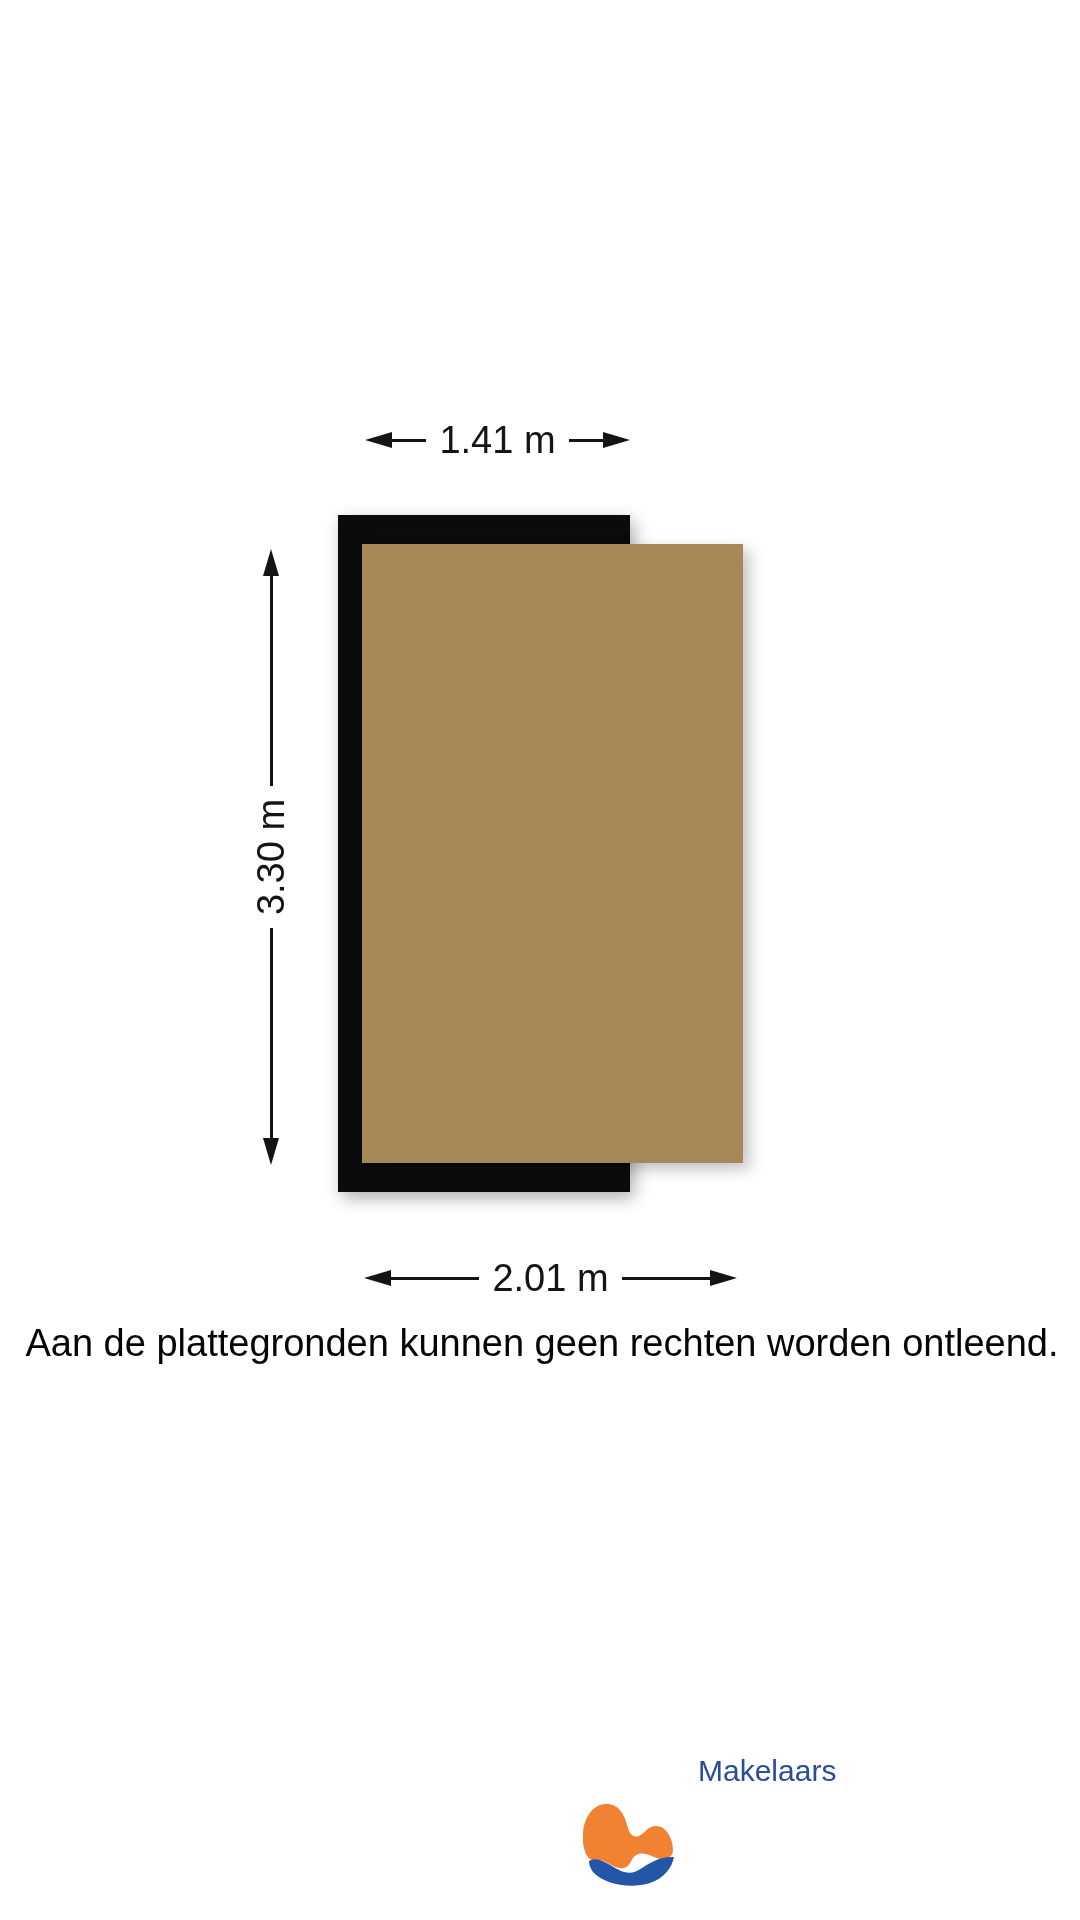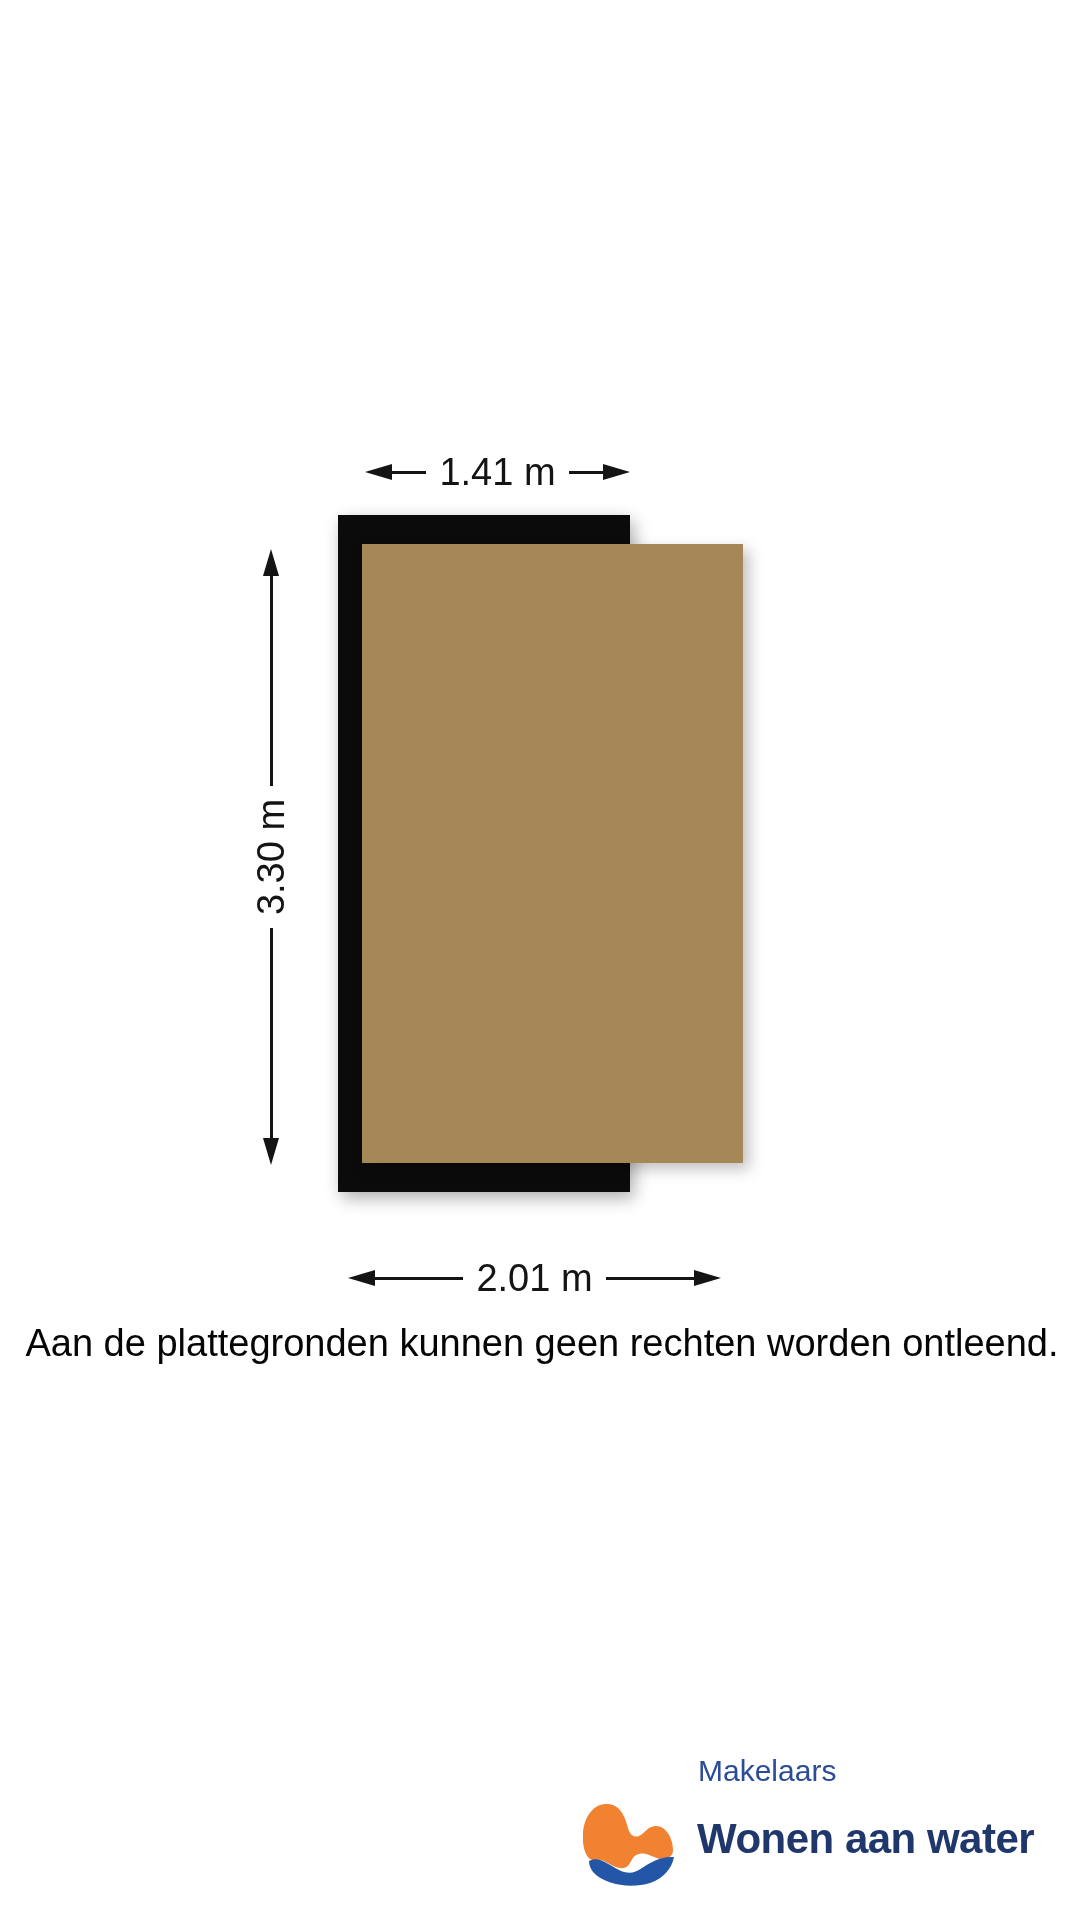--- a/index.html
+++ b/index.html
@@ -29,22 +29,22 @@
     height:44px;
     font-size:38px;
     color:var(--ink);
     white-space:nowrap;
   }
   .dim .seg{flex:1;height:3px;background:var(--ink);}
   .dim .lbl{padding:0 13px;line-height:1;}
   .ah{width:0;height:0;}
   .ah-left{border-top:8px solid transparent;border-bottom:8px solid transparent;border-right:27px solid var(--ink);}
   .ah-right{border-top:8px solid transparent;border-bottom:8px solid transparent;border-left:27px solid var(--ink);}
-  .dim-top{left:365px;top:418px;width:265px;margin-top:32px;}
-  .dim-bottom{left:348px;top:1256px;width:373px;}
+  .dim-top{left:365px;top:418px;width:265px;}
+  .dim-bottom{left:364px;top:1256px;width:373px;}
   .dim-left{
     left:-37px;top:835px;width:616px;
     transform:rotate(-90deg);
   }
   
   .walls{
     position:absolute;
     left:338px;top:515px;width:292px;height:677px;
     background:var(--wall);
     box-shadow:4px 6px 16px rgba(0,0,0,0.32);
@@ -146,16 +146,15 @@
              C 31 66 22 54 13 56
              C 5 58 1 48 0 38 Z"></path>
     <path style="fill:var(--logo-wave-blue,#2456A8)" d="M 6 57
              C 16 51 27 62 38 67
              C 46 70 52 69 59 64
              C 68 58 78 52 91 53
              C 89 64 81 74 67 79
              C 48 85 22 81 10 68
              C 7 64 6 60 6 57 Z"></path>
   </svg>
-  <div class="logo-name">Wonen aan water</div>
   <div class="logo-sub">Makelaars</div>
 
 </div>
 
 </body></html>

